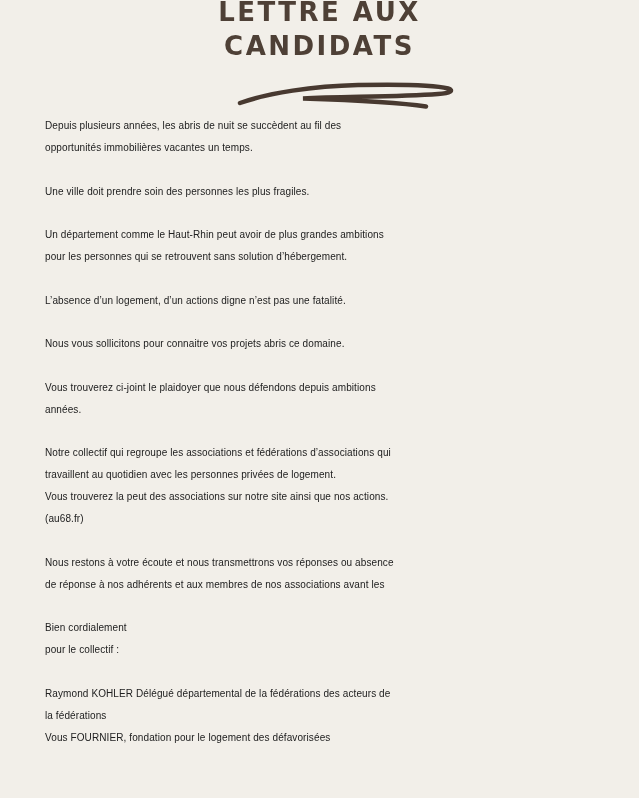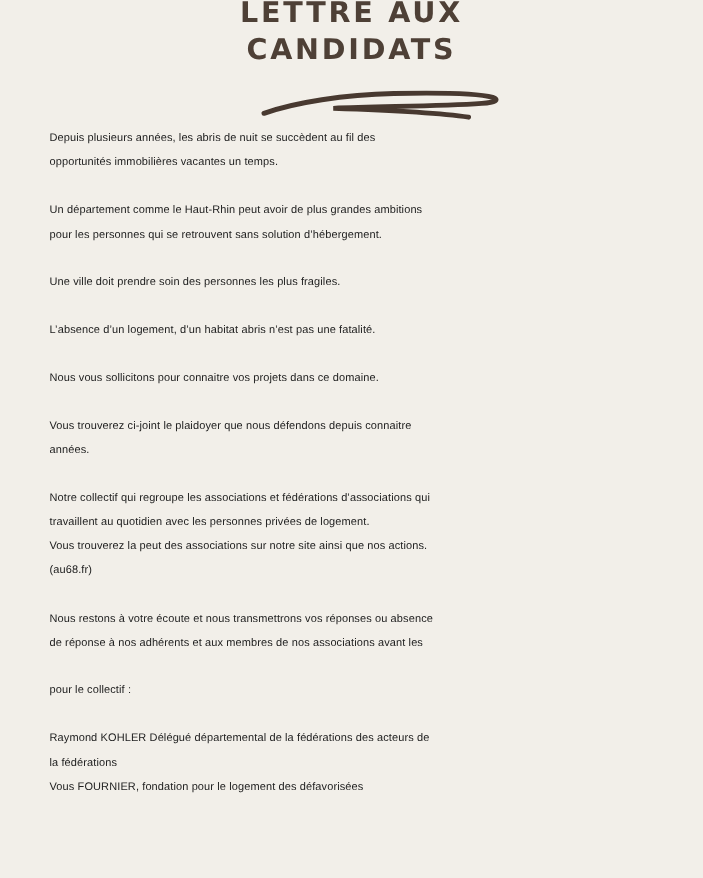--- a/index.html
+++ b/index.html
@@ -66,47 +66,48 @@
     <path d="M 7 22 C 35 12, 80 5, 125 4 C 165 3.2, 202 4, 215 7.5 C 221 9.5, 218 12, 205 13 C 165 16, 110 15.5, 70 17.5 C 100 18.5, 160 20.5, 193 25.5" fill="none" stroke="#483930" stroke-width="4.5" stroke-linecap="round"></path>
   </svg>
 </div>
 
 <main class="letter-body">
   <p>
     <span class="line">Depuis plusieurs années, les abris de nuit se succèdent au fil des</span>
     <span class="line">opportunités immobilières vacantes un temps.</span>
   </p>
   <p>
+    <span class="line">Une ville doit prendre soin des personnes les plus fragiles.</span>
+  </p>
+  <p>
     <span class="line">Un département comme le Haut-Rhin peut avoir de plus grandes ambitions</span>
     <span class="line">pour les personnes qui se retrouvent sans solution d’hébergement.</span>
   </p>
   <p>
-    <span class="line">Une ville doit prendre soin des personnes les plus fragiles.</span>
+    <span class="line">L’absence d’un logement, d’un actions digne n’est pas une fatalité.</span>
   </p>
   <p>
-    <span class="line">L’absence d’un logement, d’un habitat abris n’est pas une fatalité.</span>
+    <span class="line">Nous vous sollicitons pour connaitre vos projets abris ce domaine.</span>
   </p>
   <p>
-    <span class="line">Nous vous sollicitons pour connaitre vos projets dans ce domaine.</span>
-  </p>
-  <p>
-    <span class="line">Vous trouverez ci-joint le plaidoyer que nous défendons depuis connaitre</span>
+    <span class="line">Vous trouverez ci-joint le plaidoyer que nous défendons depuis ambitions</span>
     <span class="line">années.</span>
   </p>
   <p>
     <span class="line">Notre collectif qui regroupe les associations et fédérations d’associations qui</span>
     <span class="line">travaillent au quotidien avec les personnes privées de logement.</span>
     <span class="line">Vous trouverez la peut des associations sur notre site ainsi que nos actions.</span>
     <span class="line">(au68.fr)</span>
   </p>
   <p>
     <span class="line">Nous restons à votre écoute et nous transmettrons vos réponses ou absence</span>
     <span class="line">de réponse à nos adhérents et aux membres de nos associations avant les</span>
   </p>
   <p>
+    <span class="line">Bien cordialement</span>
     <span class="line">pour le collectif :</span>
   </p>
   <p>
     <span class="line">Raymond KOHLER Délégué départemental de la fédérations des acteurs de</span>
     <span class="line">la fédérations</span>
     <span class="line">Vous FOURNIER, fondation pour le logement des défavorisées</span>
   </p>
 </main>
 
 </body></html>

